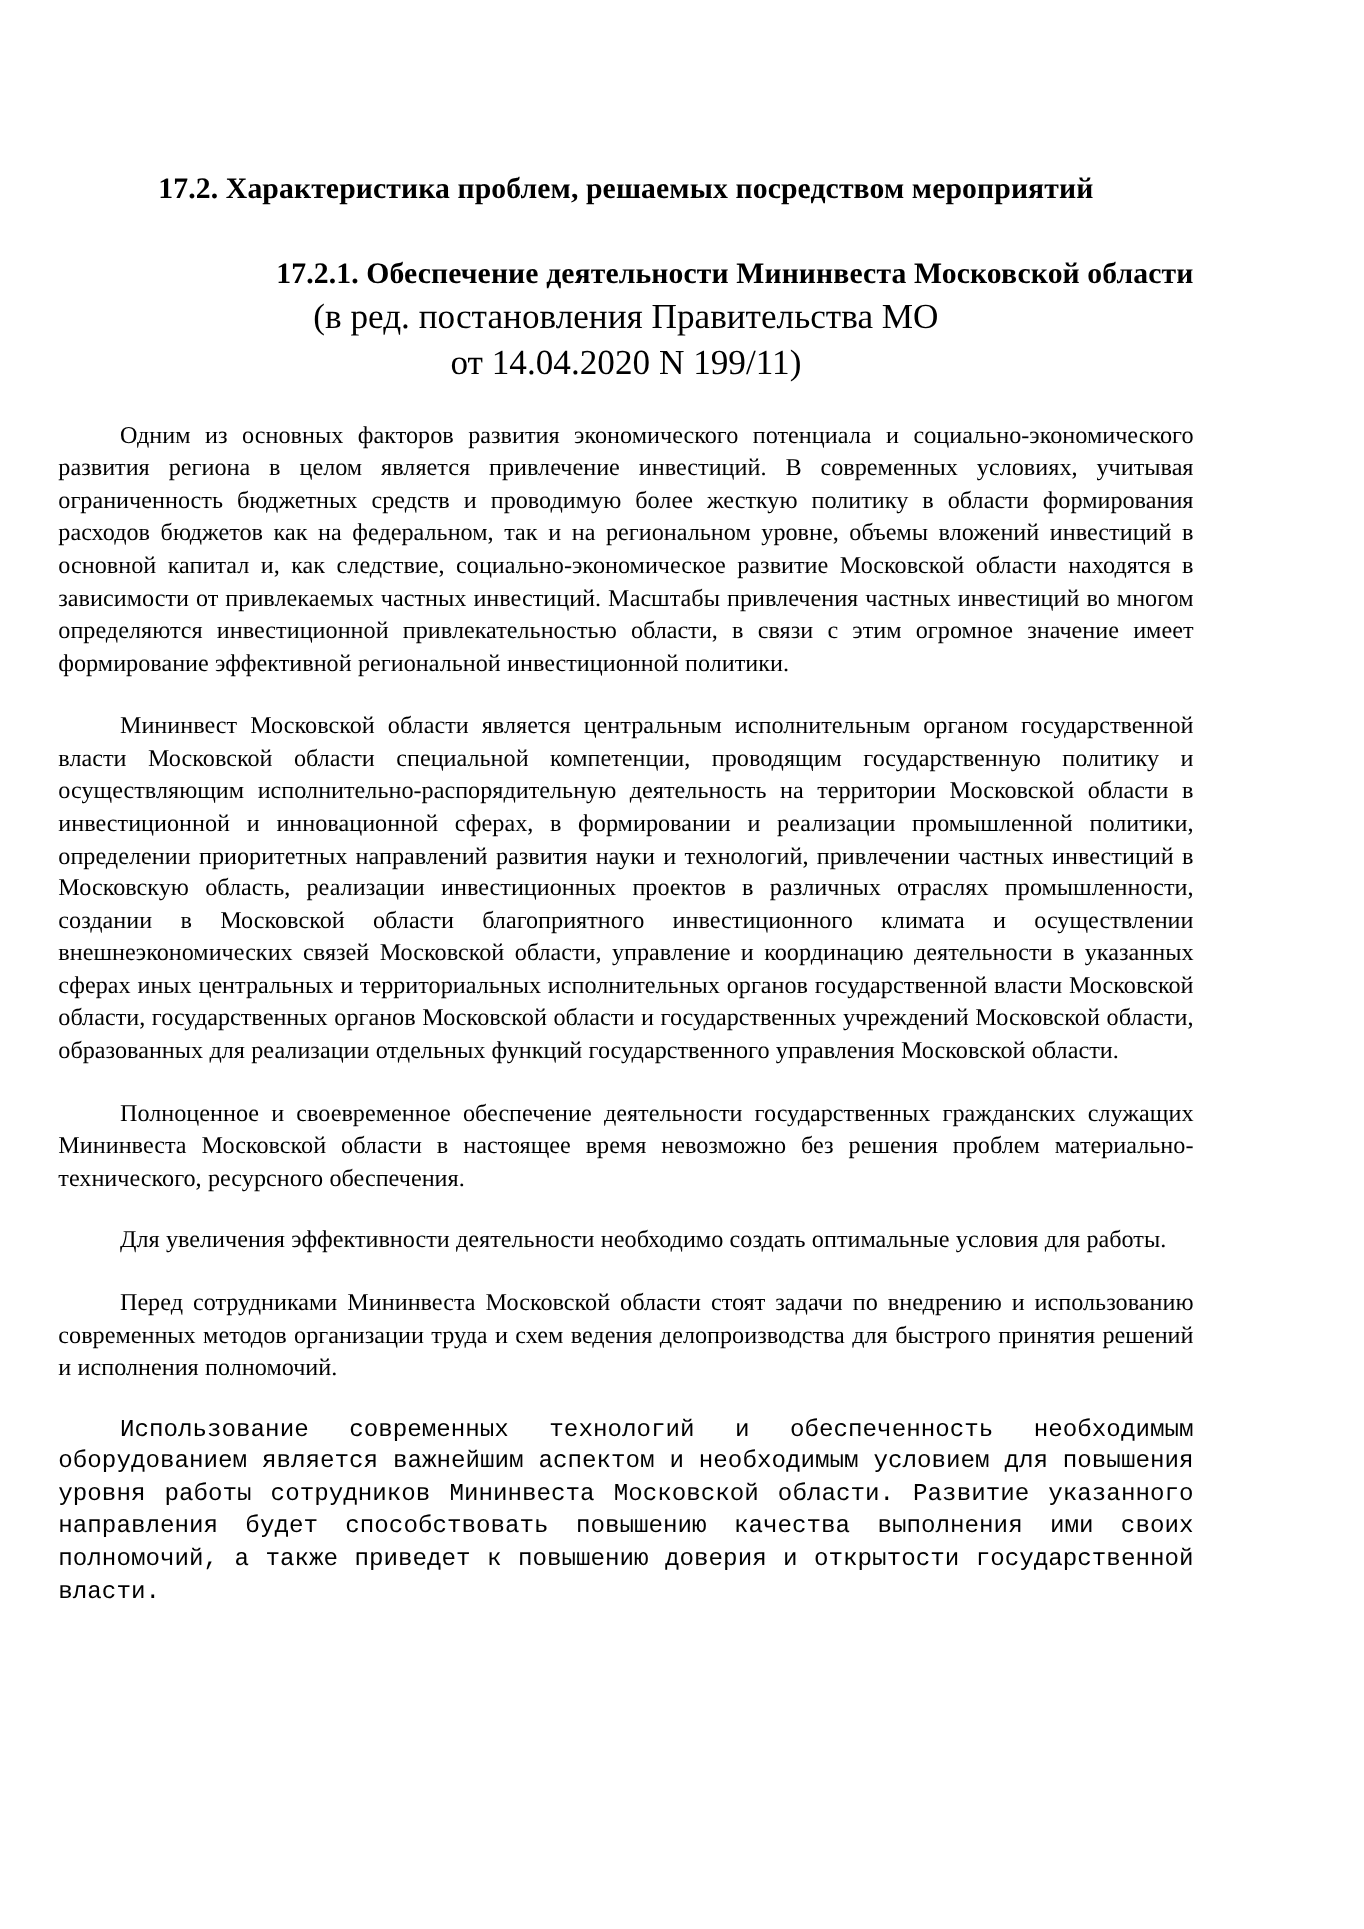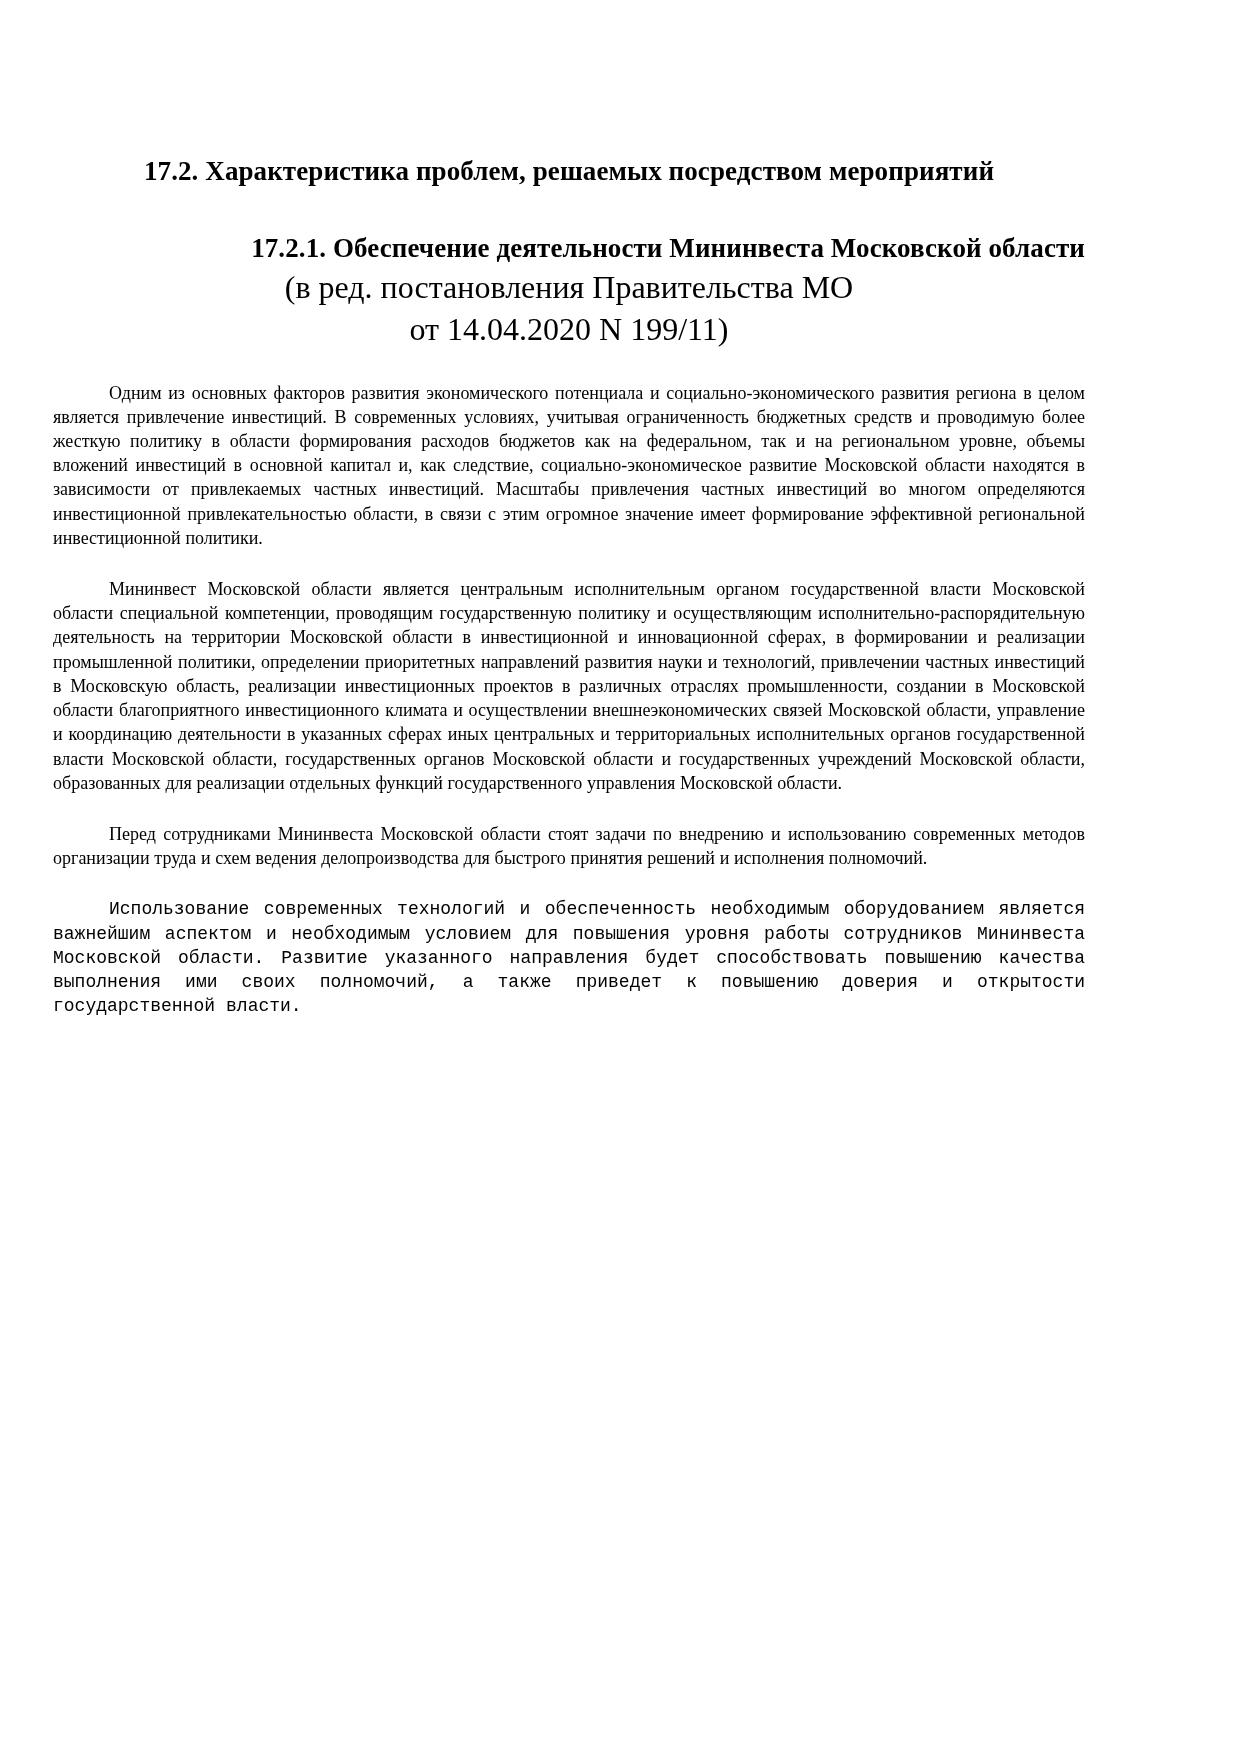--- a/index.html
+++ b/index.html
@@ -51,21 +51,21 @@
     font-size: 32px;
     font-weight: normal;
     line-height: 1.32;
     text-align: center;
     margin: 0;
   }
   .intro-gap {
     height: 30px;
   }
   p.para {
-    font-size: 18px;
+    font-size: 22px;
     line-height: 1.345;
     text-align: justify;
     text-justify: inter-word;
     text-indent: 56px;
     margin: 0 0 27px 0;
     hyphens: none;
     word-spacing: 0.2px;
   }
   p.para:last-child {
     margin-bottom: 0;
@@ -87,18 +87,20 @@
 
       <div class="amend-line">(в ред. постановления Правительства МО</div>
       <div class="amend-line">от 14.04.2020 N 199/11)</div>
     </div>
 
     <div class="intro-gap"></div>
 
     <div class="paragraphs">
       <p class="para">Одним из основных факторов развития экономического потенциала и социально-экономического развития региона в целом является привлечение инвестиций. В современных условиях, учитывая ограниченность бюджетных средств и проводимую более жесткую политику в области формирования расходов бюджетов как на федеральном, так и на региональном уровне, объемы вложений инвестиций в основной капитал и, как следствие, социально-экономическое развитие Московской области находятся в зависимости от привлекаемых частных инвестиций. Масштабы привлечения частных инвестиций во многом определяются инвестиционной привлекательностью области, в связи с этим огромное значение имеет формирование эффективной региональной инвестиционной политики.</p>
       <p class="para">Мининвест Московской области является центральным исполнительным органом государственной власти Московской области специальной компетенции, проводящим государственную политику и осуществляющим исполнительно-распорядительную деятельность на территории Московской области в инвестиционной и инновационной сферах, в формировании и реализации промышленной политики, определении приоритетных направлений развития науки и технологий, привлечении частных инвестиций в Московскую область, реализации инвестиционных проектов в различных отраслях промышленности, создании в Московской области благоприятного инвестиционного климата и осуществлении внешнеэкономических связей Московской области, управление и координацию деятельности в указанных сферах иных центральных и территориальных исполнительных органов государственной власти Московской области, государственных органов Московской области и государственных учреждений Московской области, образованных для реализации отдельных функций государственного управления Московской области.</p>
+      <p class="para">Полноценное и своевременное обеспечение деятельности государственных гражданских служащих Мининвеста Московской области в настоящее время невозможно без решения проблем материально-технического, ресурсного обеспечения.</p>
+      <p class="para">Для увеличения эффективности деятельности необходимо создать оптимальные условия для работы.</p>
       <p class="para">Перед сотрудниками Мининвеста Московской области стоят задачи по внедрению и использованию современных методов организации труда и схем ведения делопроизводства для быстрого принятия решений и исполнения полномочий.</p>
       <p class="para">Использование современных технологий и обеспеченность необходимым оборудованием является важнейшим аспектом и необходимым условием для повышения уровня работы сотрудников Мининвеста Московской области. Развитие указанного направления будет способствовать повышению качества выполнения ими своих полномочий, а также приведет к повышению доверия и открытости государственной власти.</p>
     </div>
 
   </div>
 </div>
 
 </body></html>

